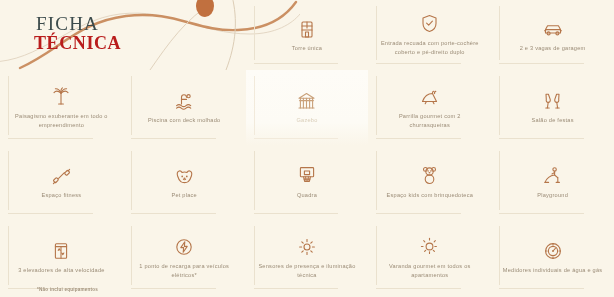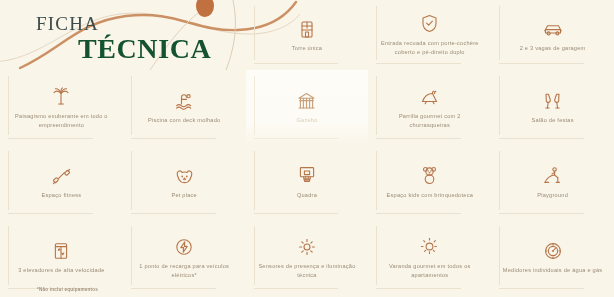--- a/index.html
+++ b/index.html
@@ -29,26 +29,25 @@
     font-family: "Liberation Serif", serif;
     font-size: 19px;
     letter-spacing: 1.2px;
     color: #3C4B4C;
     font-weight: 400;
     line-height: 1.05;
     margin-left: 2px;
   }
   .title-line2 {
     font-family: "Liberation Serif", serif;
-    font-size: 28px;
+    font-size: 18px;
     letter-spacing: 0.6px;
-    color: #14532d;
+    color: #b91c1c;
     font-weight: 700;
     line-height: 1.05;
-    margin-left: 44px;
   }
 
   
   .grid {
     position: absolute;
     left: 0; top: 0;
     width: 614px;
     display: grid;
     grid-template-columns: repeat(5, 1fr);
     grid-template-rows: 70px 75px 75px 75px;

